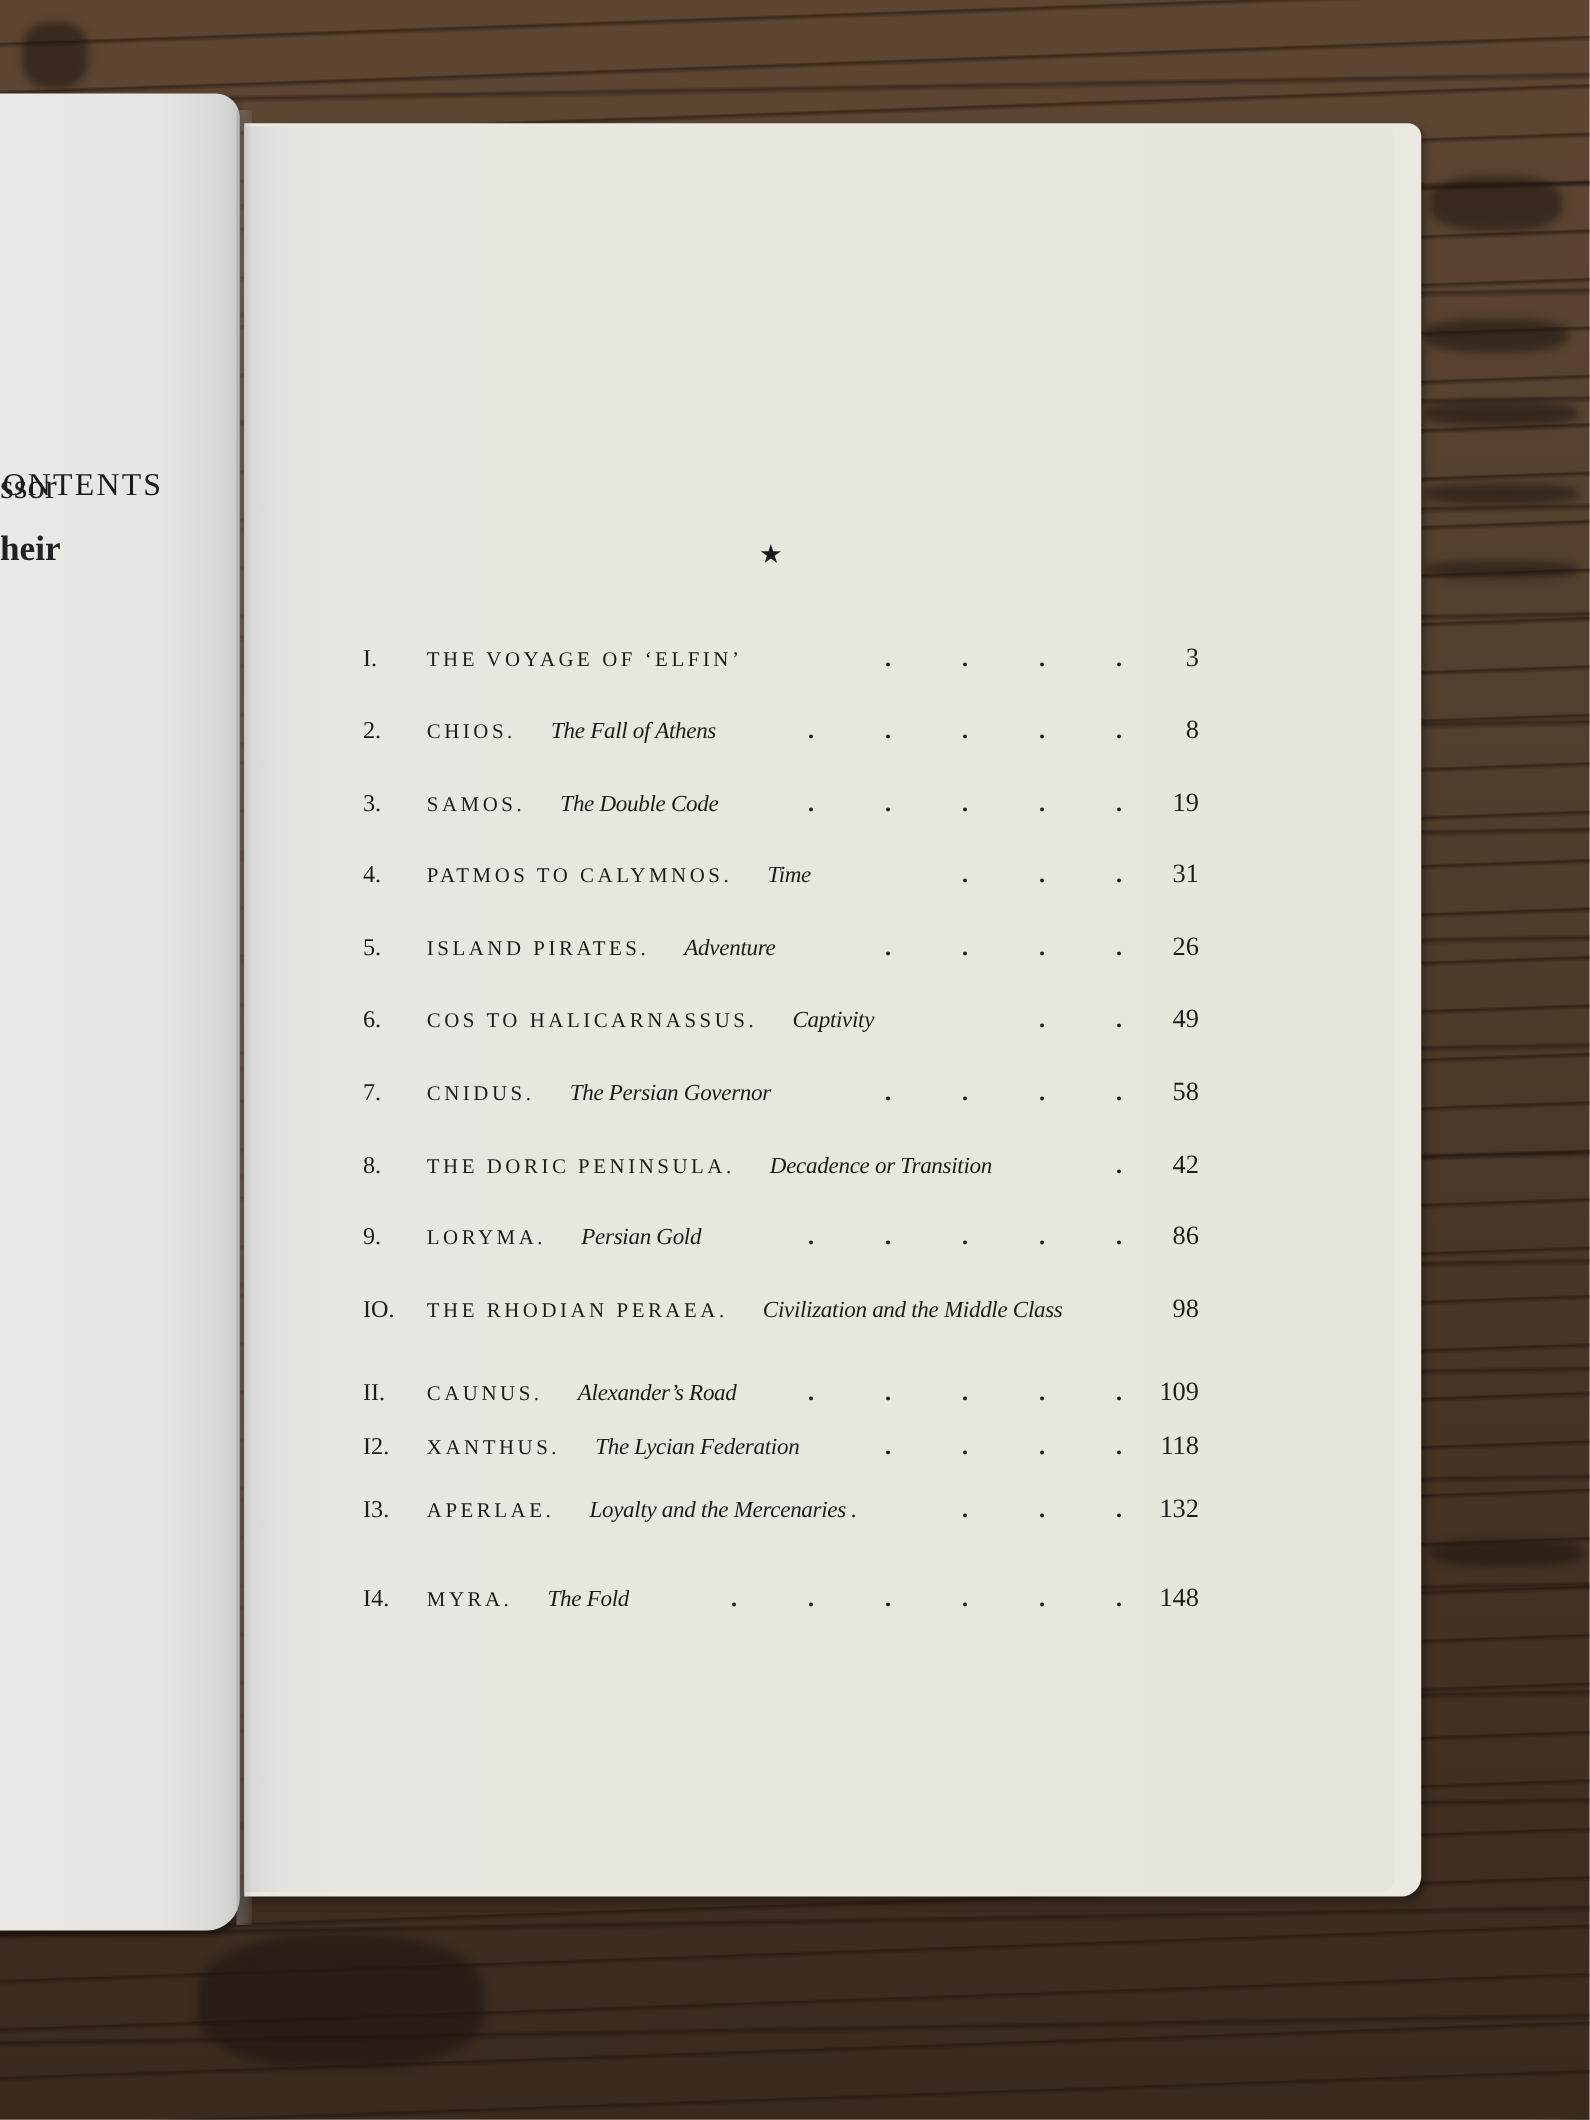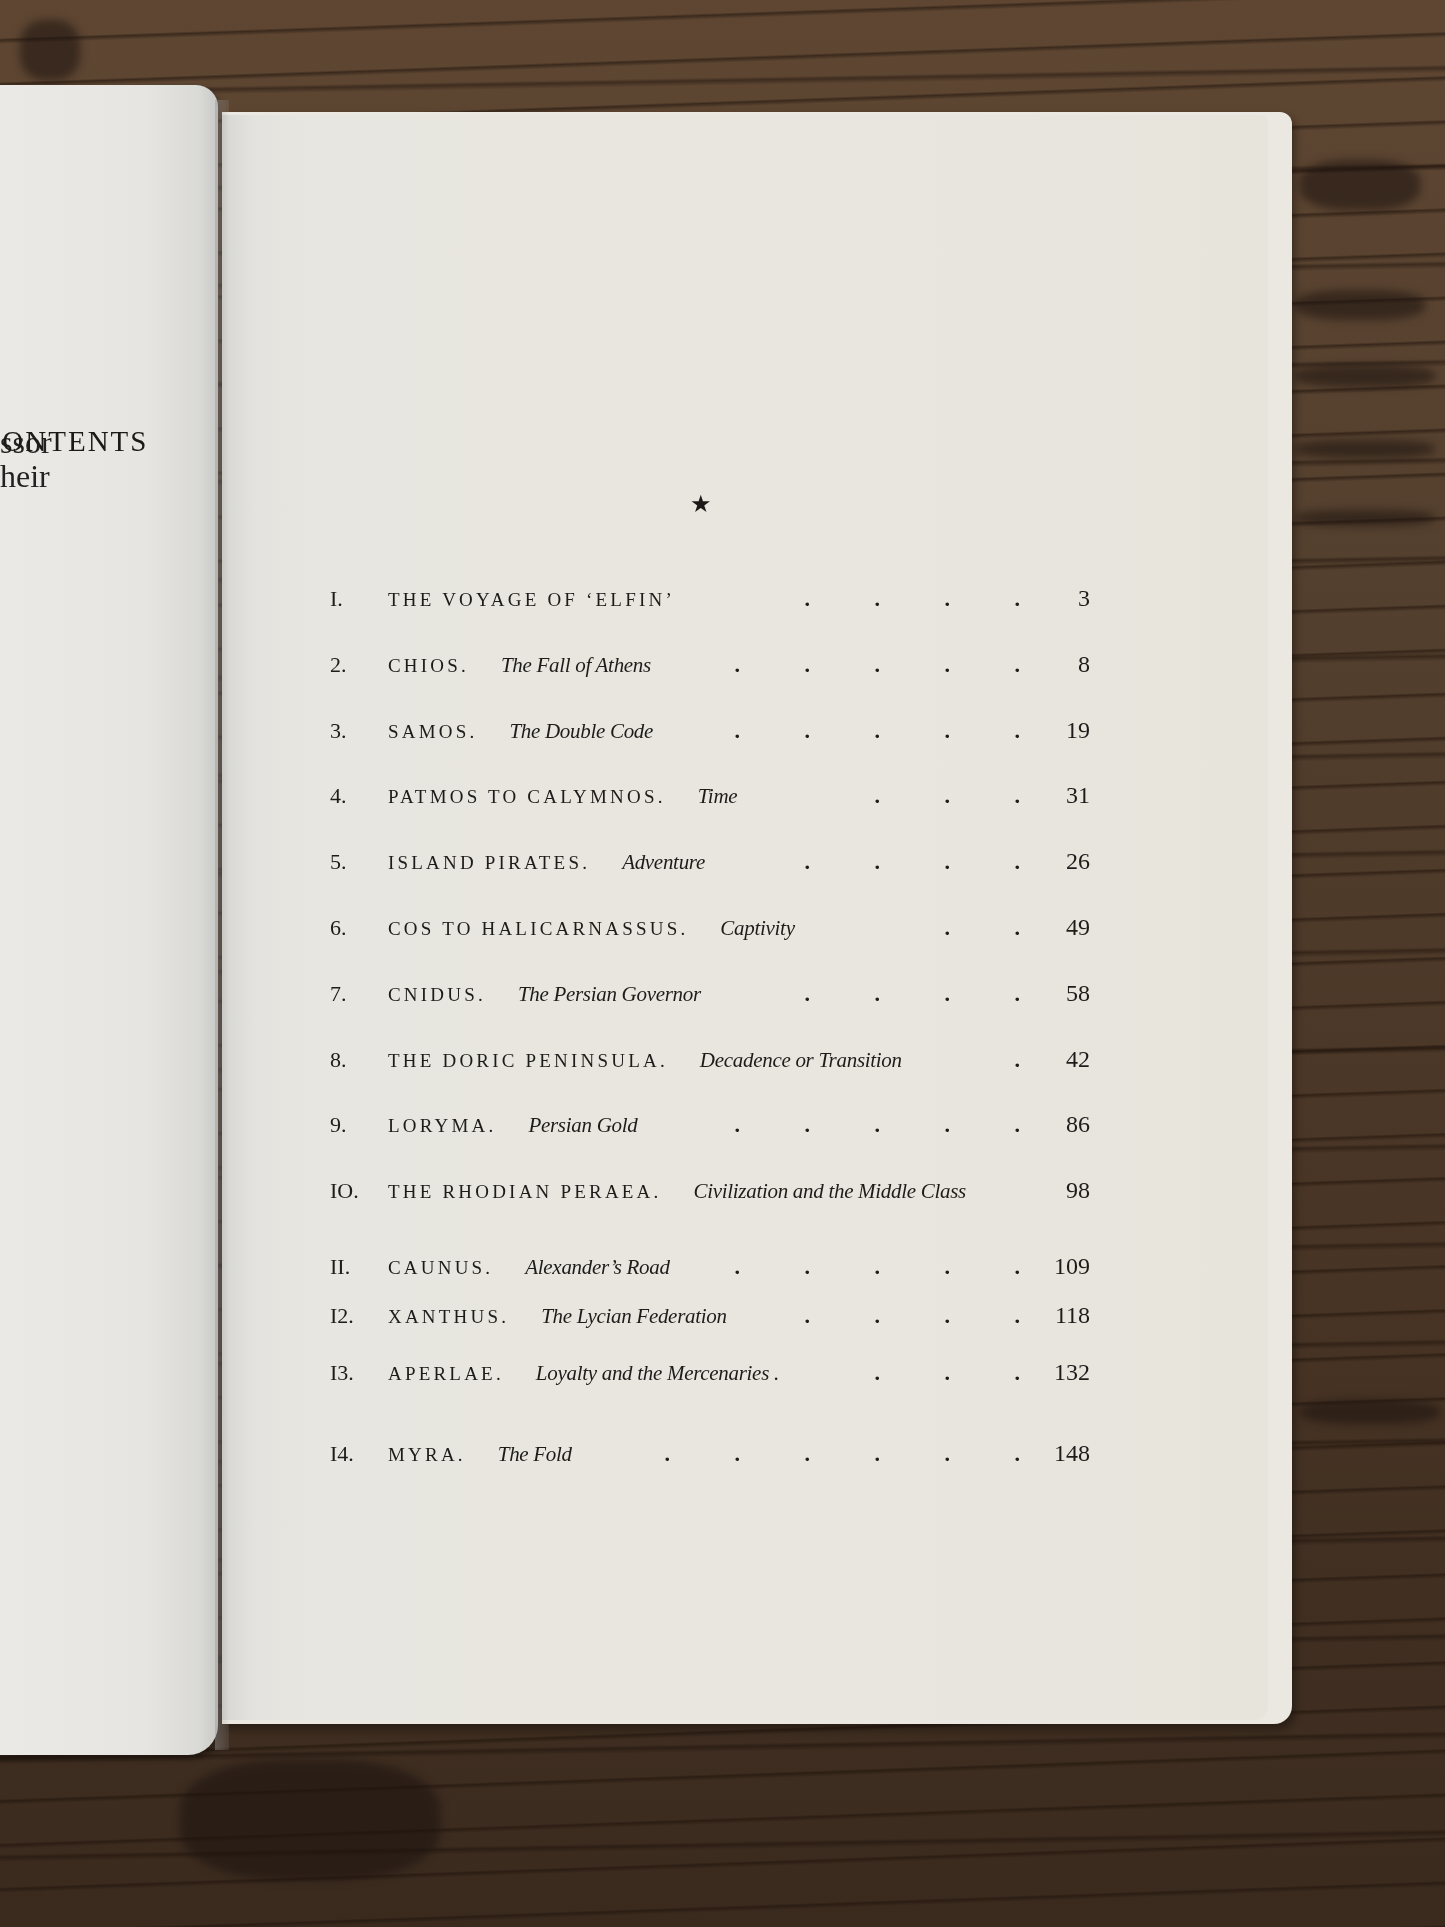--- a/index.html
+++ b/index.html
@@ -69,21 +69,21 @@
 <div class="wood-stain" style="left:1300px;top:160px;width:120px;height:50px;"></div>
 <div class="wood-stain" style="left:1295px;top:290px;width:130px;height:30px;"></div>
 <div class="wood-stain" style="left:1295px;top:365px;width:140px;height:22px;"></div>
 <div class="wood-stain" style="left:1295px;top:440px;width:140px;height:18px;"></div>
 <div class="wood-stain" style="left:1295px;top:510px;width:140px;height:16px;"></div>
 <div class="wood-stain" style="left:1300px;top:1400px;width:140px;height:24px;"></div>
 <div class="wood-stain" style="left:180px;top:1760px;width:260px;height:120px;"></div>
 
 <div class="left-page">
   <div class="left-text" style="top:340px;">ssor</div>
-  <div class="left-text" style="top:374px;">heir</div>
+  <div class="left-text" style="top:396px;font-weight:bold;">heir</div>
 </div>
 
 <div class="right-page-stack"></div>
 <div class="right-page"></div>
 <div class="gutter-shadow"></div>
 
 <div class="title"><span>CONTENTS</span></div>
 <div class="star">★</div>
 
 <div class="toc" id="toc">

